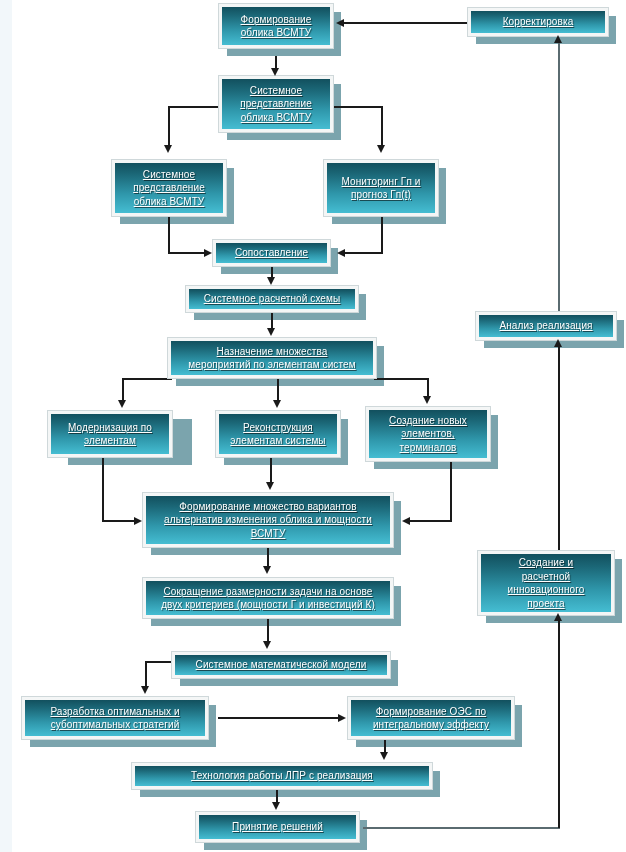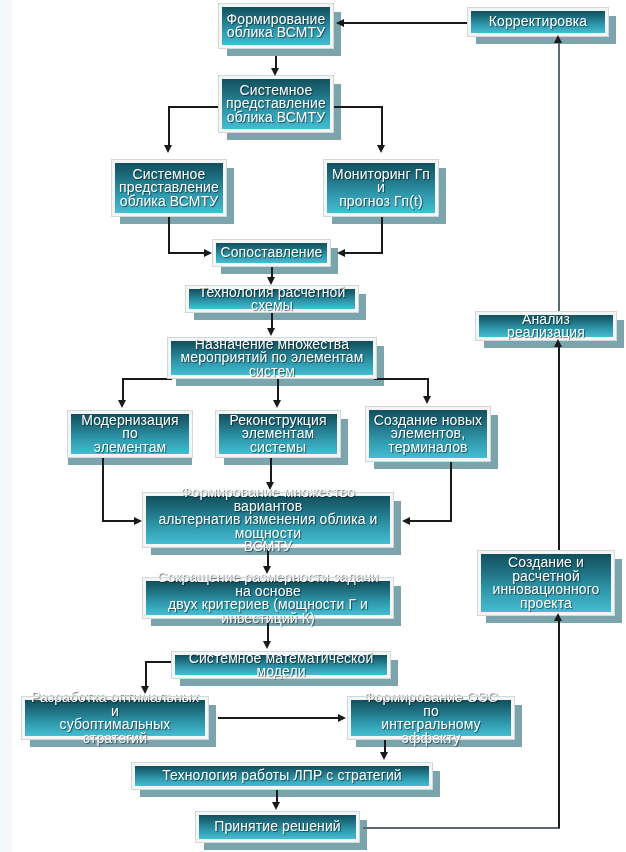--- a/index.html
+++ b/index.html
@@ -28,26 +28,27 @@
     position: absolute;
     box-sizing: border-box;
     background: linear-gradient(to bottom, #12505e 0%, #1b6777 22%, #2f97ab 62%, #45bdd2 100%);
     border: 3px solid #f4f6f6;
     outline: 1px solid #cfd8da;
     display: flex;
     align-items: center;
     justify-content: center;
     text-align: center;
     color: #ffffff;
-    font-size: 14px;
+    font-size: 10px;
     line-height: 13.5px;
     letter-spacing: 0.1px;
     text-shadow: 1px 1px 1px rgba(0,0,0,0.55);
     padding: 2px 4px;
     z-index: 3;
+    text-decoration: underline;
   }
   .node .lbl { white-space: pre-line; display: block; }
   
   .shadow {
     position: absolute;
     background: #7ba4ad;
     z-index: 1;
   }
 
   
@@ -215,27 +216,27 @@
 облика ВСМТУ</span>
     </div>
     <div class="node" style="left:324px; top:160px; width:114px; height:56px;">
       <span class="lbl">Мониторинг Гп и
 прогноз Гп(t)</span>
     </div>
     <div class="node" style="left:213px; top:240px; width:117px; height:26px;">
       <span class="lbl">Сопоставление</span>
     </div>
     <div class="node" style="left:186px; top:286px; width:172px; height:26px;">
-      <span class="lbl">Технология расчетной схемы</span>
+      <span class="lbl">Системное расчетной схемы</span>
     </div>
     <div class="node" style="left:168px; top:338px; width:208px; height:40px;align-items:center;">
       <span class="lbl">Назначение множества
 мероприятий по элементам систем</span>
     </div>
-    <div class="node" style="left:68px; top:411px; width:124px; height:46px;">
+    <div class="node" style="left:48px; top:411px; width:124px; height:46px;">
       <span class="lbl">Модернизация по
 элементам</span>
     </div>
     <div class="node" style="left:216px; top:411px; width:124px; height:46px;">
       <span class="lbl">Реконструкция
 элементам системы</span>
     </div>
     <div class="node" style="left:366px; top:407px; width:124px; height:54px;">
       <span class="lbl">Создание новых
 элементов,
@@ -255,21 +256,21 @@
     </div>
     <div class="node" style="left:22px; top:697px; width:186px; height:42px;">
       <span class="lbl">Разработка оптимальных и
 субоптимальных стратегий</span>
     </div>
     <div class="node" style="left:348px; top:697px; width:166px; height:42px;">
       <span class="lbl">Формирование ОЭС по
 интегральному эффекту</span>
     </div>
     <div class="node" style="left:132px; top:763px; width:300px; height:26px;">
-      <span class="lbl">Технология работы ЛПР с стратегий</span>
+      <span class="lbl">Технология работы ЛПР с реализация</span>
     </div>
     <div class="node" style="left:196px; top:812px; width:163px; height:30px;text-align:right;">
       <span class="lbl">Принятие решений</span>
     </div>
     <div class="node" style="left:468px; top:8px; width:140px; height:28px;">
       <span class="lbl">Корректировка</span>
     </div>
     <div class="node" style="left:476px; top:312px; width:140px; height:28px;">
       <span class="lbl">Анализ реализация</span>
     </div>

